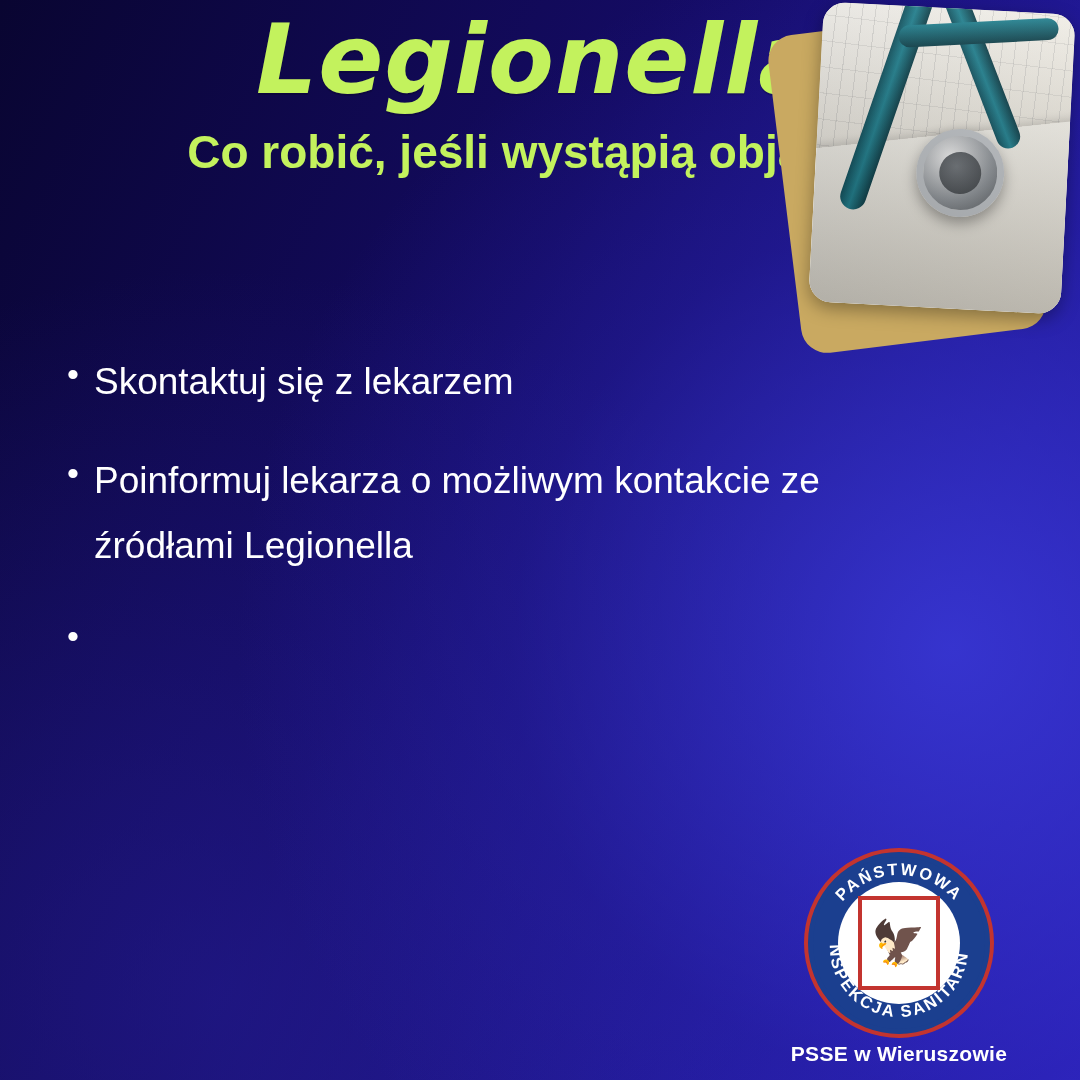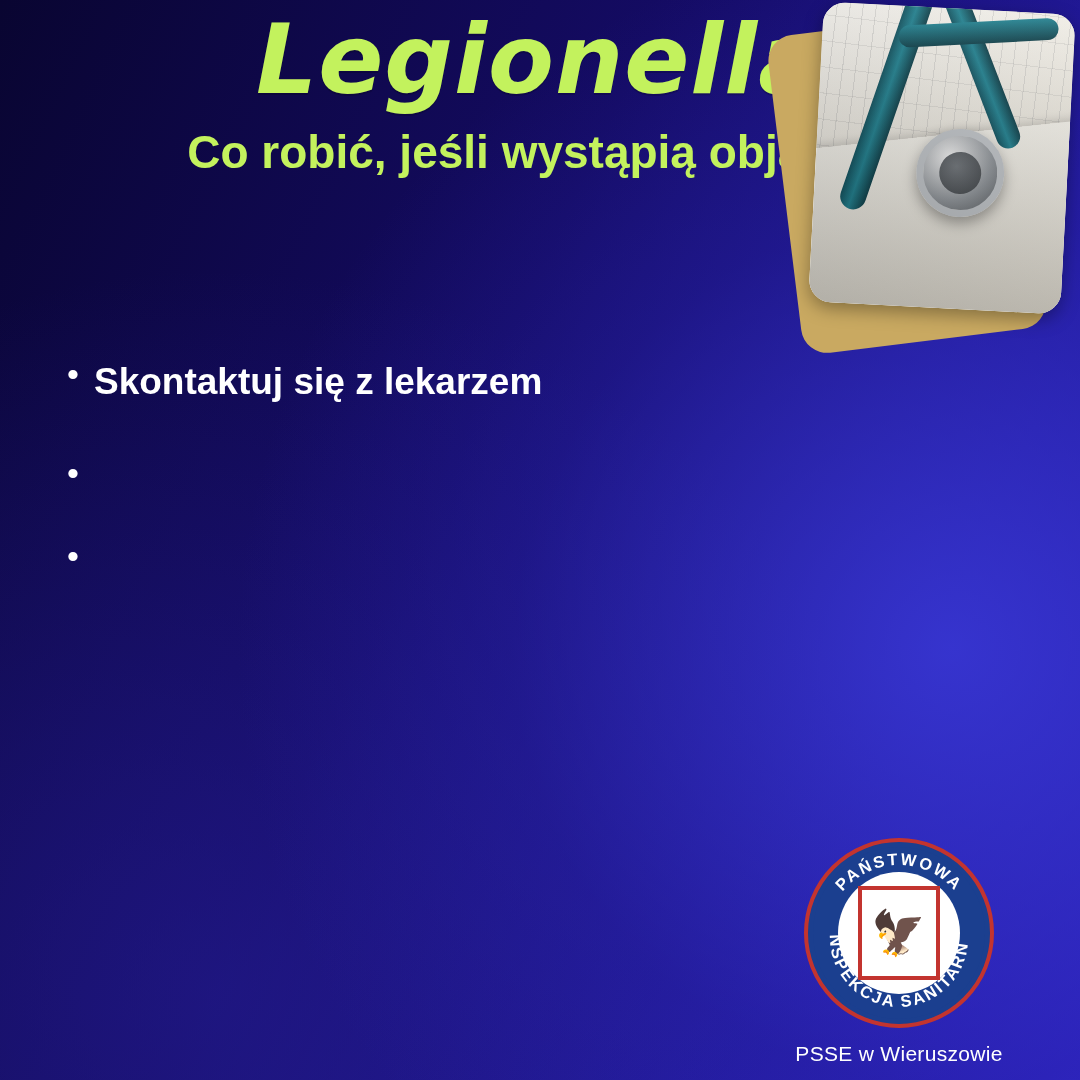--- a/index.html
+++ b/index.html
@@ -178,21 +178,20 @@
     width: 34px;
     font-size: 34px;
     line-height: 1.45;
     color: #ffffff;
     text-align: center;
   }
   .bullet-text {
     flex: 1 1 auto;
     padding-left: 4px;
     max-width: 860px;
-    font-weight: bold;
   }
 
   
   .logo-wrap {
     position: absolute;
     right: 56px;
     bottom: 14px;
     width: 250px;
     text-align: center;
   }
@@ -243,24 +242,25 @@
     inset: 0;
   }
   .arc-text text {
     fill: #ffffff;
     font-family: "Liberation Sans", sans-serif;
     font-weight: 700;
     font-size: 16.5px;
     letter-spacing: 2.2px;
   }
   .logo-caption {
-    margin-top: 14px;
+    margin-top: 4px;
     color: #ffffff;
     font-size: 21px;
     letter-spacing: 0.3px;
+    font-weight: bold;
   }
 </style>
 </head>
 <body>
 
 <div class="poster">
 
   <div class="title-wrap">
     <h1 class="main-title">Legionella</h1>
     <h2 class="sub-title">Co robić, jeśli wystąpią objawy?</h2>
@@ -281,20 +281,21 @@
 
   <div class="bullets">
 
     <div class="bullet-item">
       <span class="bullet-dot">•</span>
       <span class="bullet-text">Skontaktuj się z lekarzem</span>
     </div>
 
     <div class="bullet-item">
       <span class="bullet-dot">•</span>
+      <span class="bullet-text">Poinformuj lekarza o możliwym kontakcie ze źródłami Legionella</span>
     </div>
 
     <div class="bullet-item">
       <span class="bullet-dot">•</span>
     </div>
 
   </div>
 
   <div class="logo-wrap">
     <div class="logo">

